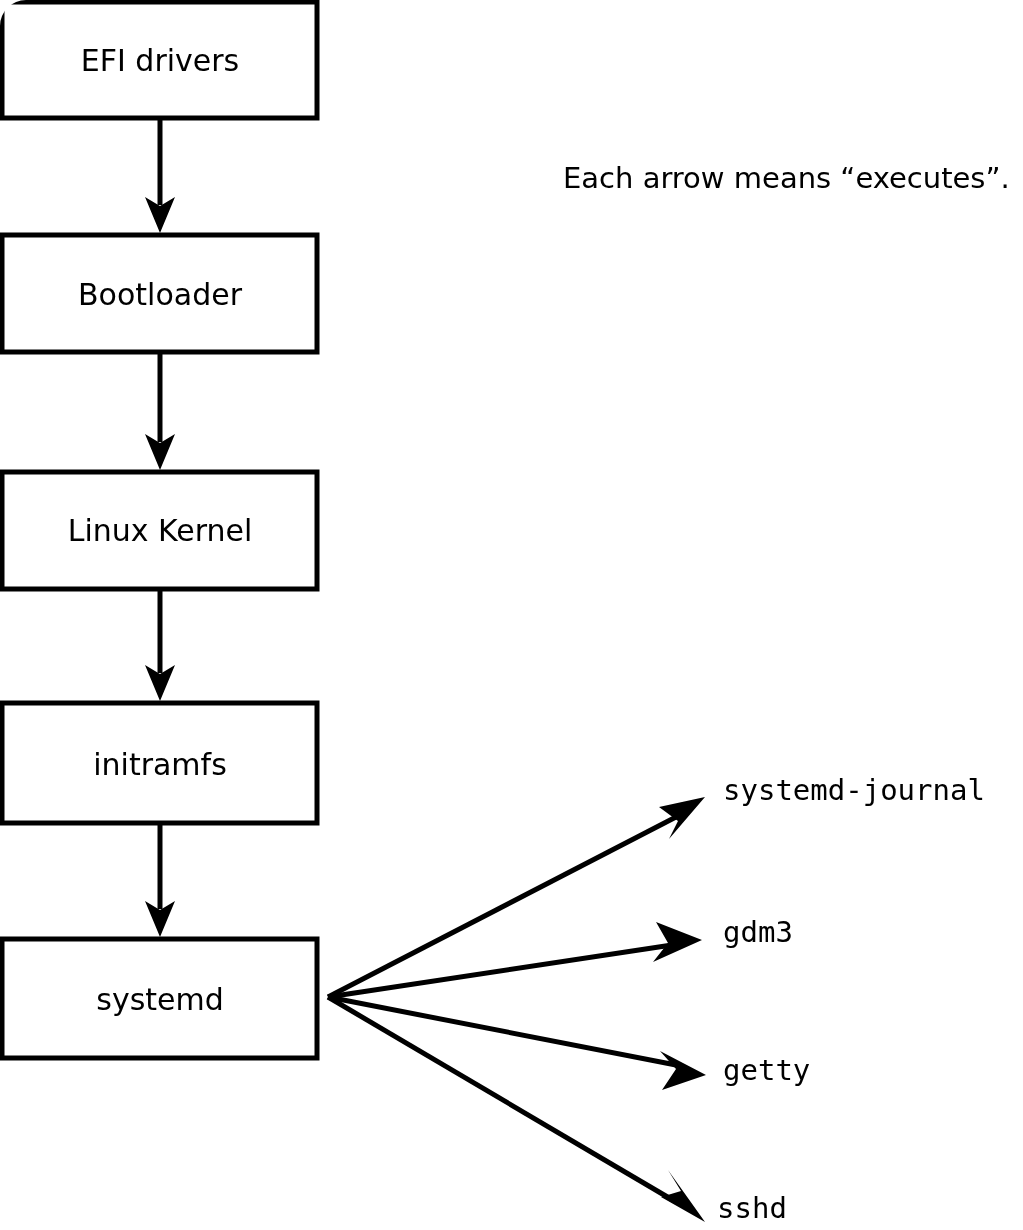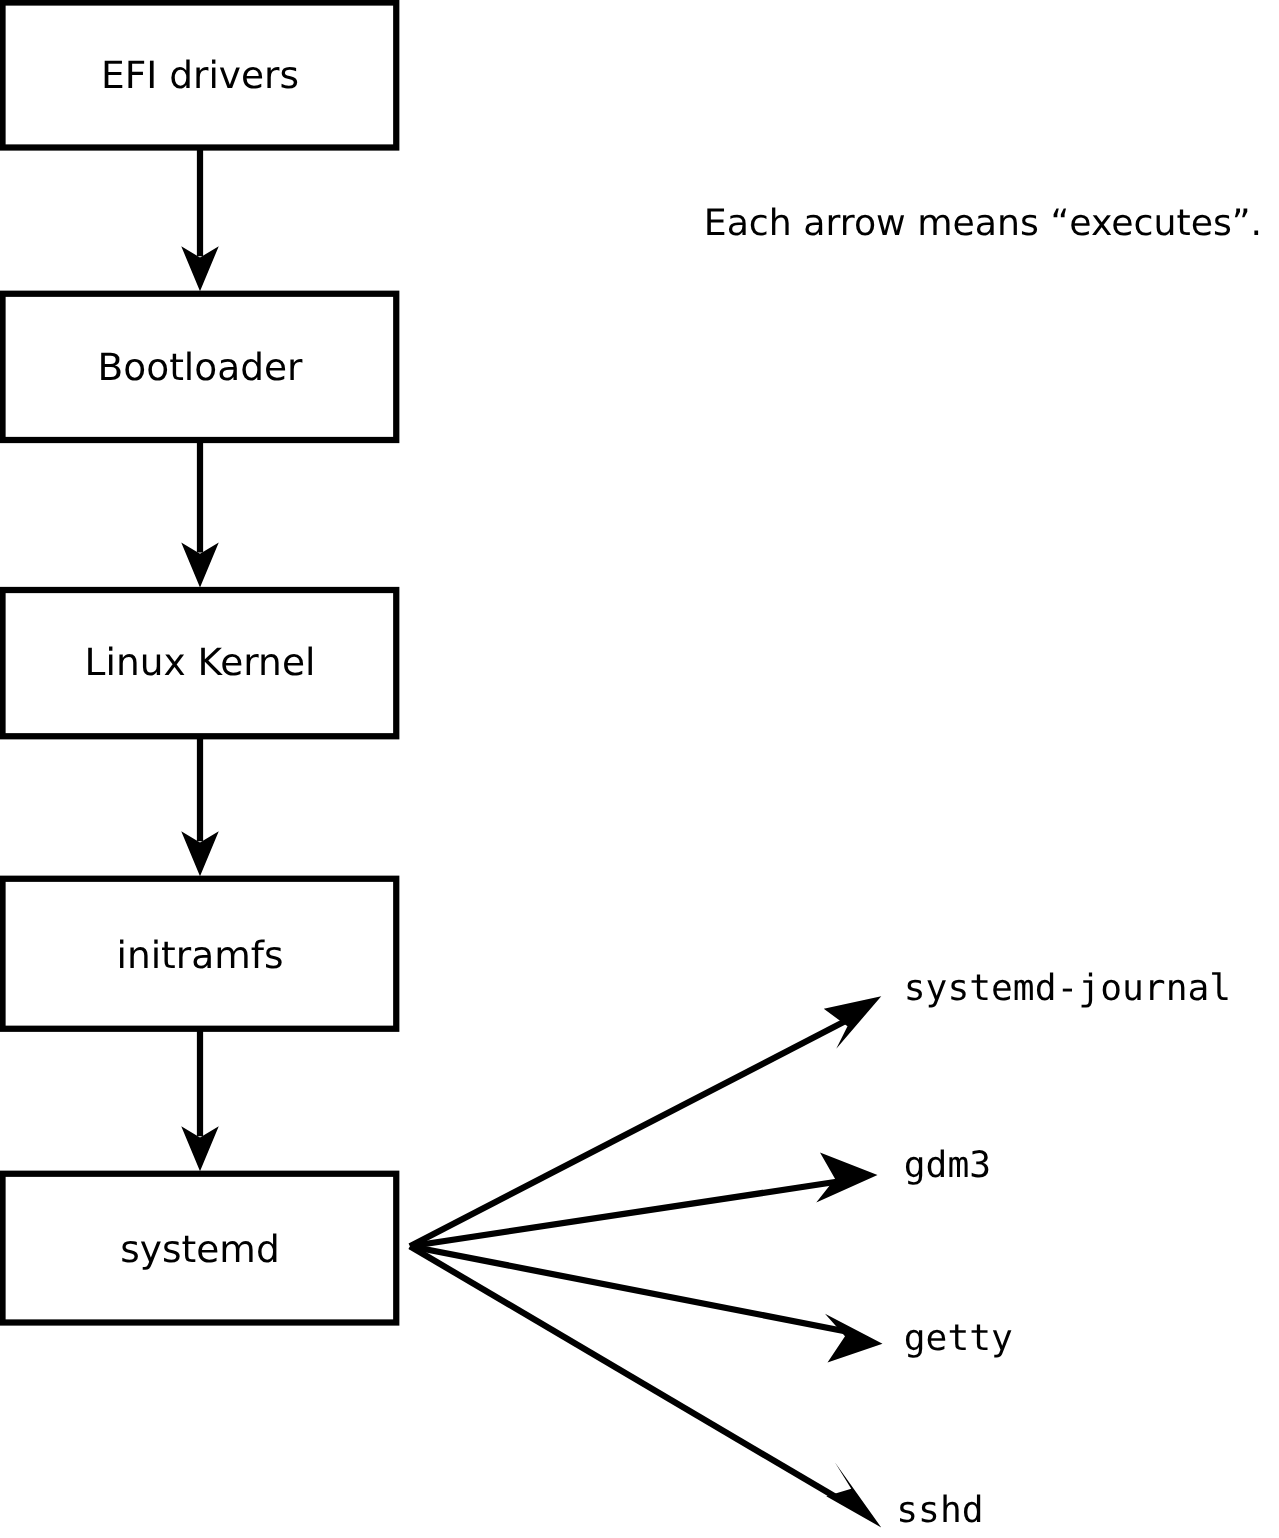--- a/index.html
+++ b/index.html
@@ -10,20 +10,21 @@
   }
   body {
     font-family: "DejaVu Sans", sans-serif;
   }
   #canvas {
     position: relative;
     width: 1023px;
     height: 1230px;
     background: #ffffff;
     overflow: hidden;
+    border-radius: 26px;
   }
   #diagram-svg {
     position: absolute;
     left: 0;
     top: 0;
     width: 1023px;
     height: 1230px;
     display: block;
   }
   .box-rect {

